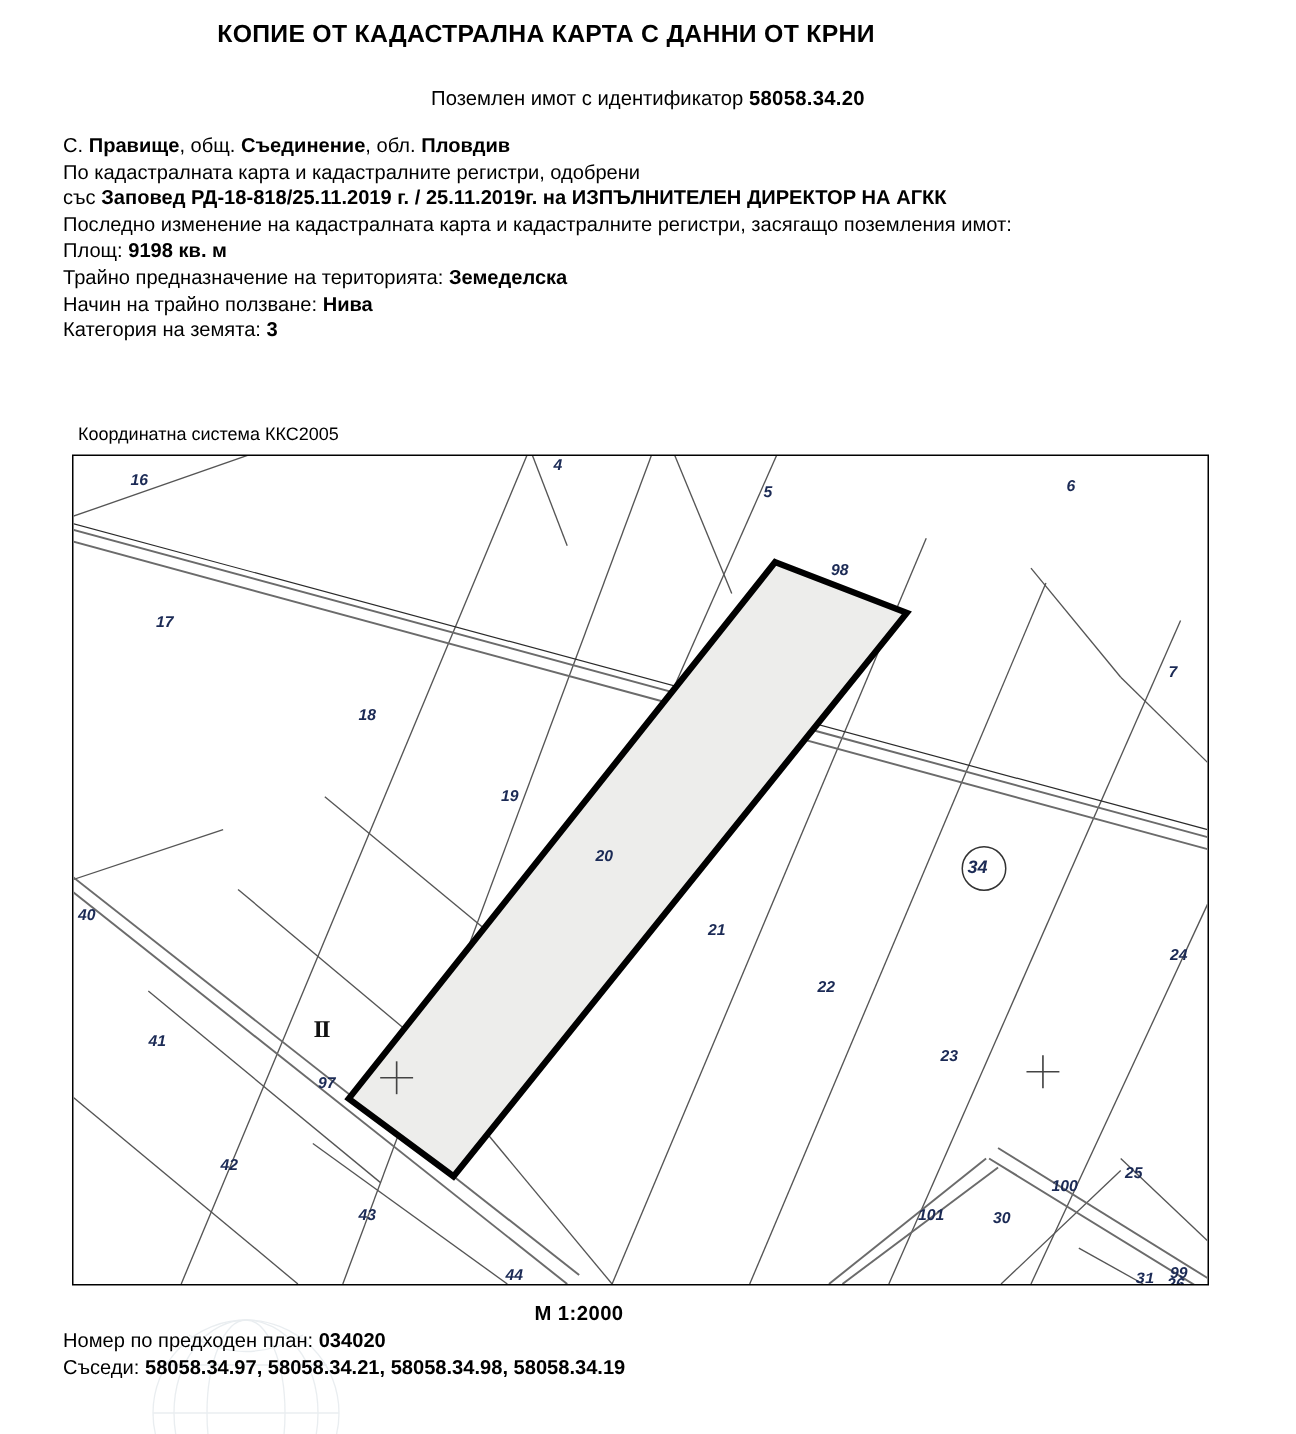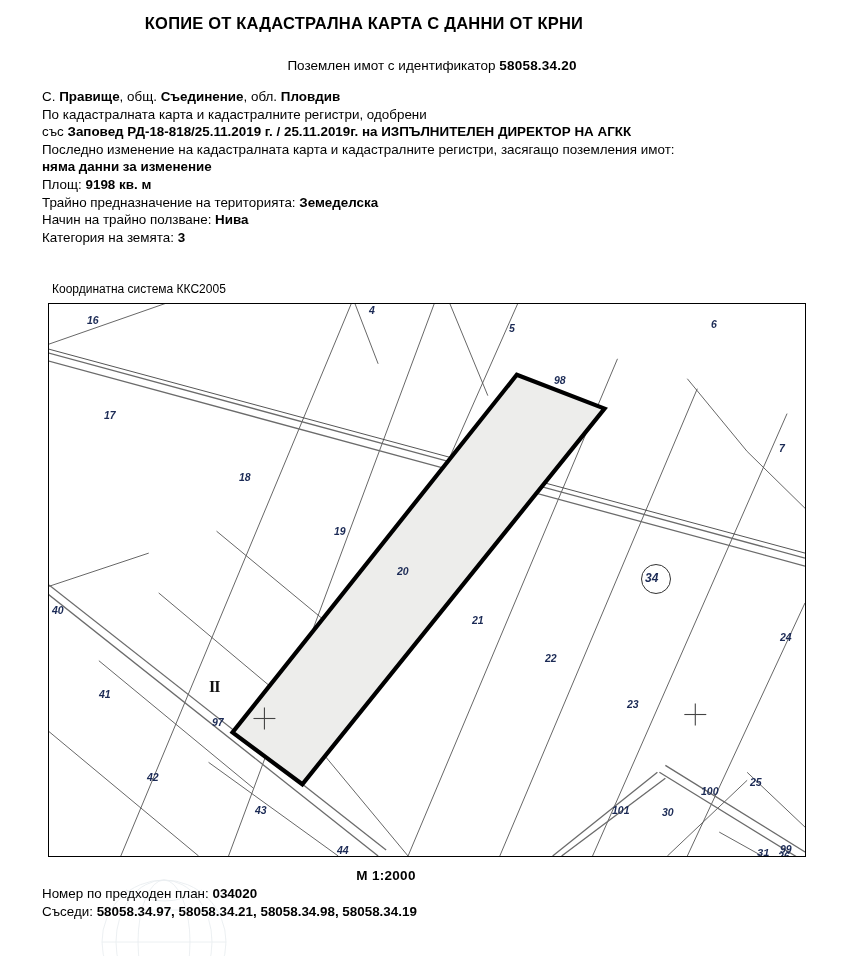--- a/index.html
+++ b/index.html
@@ -166,21 +166,20 @@
   </div>
 
   <div class="info-row">По кадастралната карта и кадастралните регистри, одобрени</div>
 
   <div class="info-row">
     <span>със</span>
     <b>Заповед РД-18-818/25.11.2019 г. / 25.11.2019г. на ИЗПЪЛНИТЕЛЕН ДИРЕКТОР НА АГКК</b>
   </div>
 
   <div class="info-row">Последно изменение на кадастралната карта и кадастралните регистри, засягащо поземления имот:</div>
-  <div class="info-row"><b>няма данни за изменение</b></div>
 
 
   <div class="info-row">
     <span>Площ:</span>
     <b>9198 кв. м</b>
   </div>
 
   <div class="info-row">
     <span>Трайно предназначение на територията:</span>
     <b>Земеделска</b>
@@ -282,21 +281,21 @@
       <div class="plot-label" style="left: 348px; top: 261px; color: rgb(27, 42, 85);">20</div>
       <div class="plot-label" style="left: 423px; top: 310px; color: rgb(27, 42, 85);">21</div>
       <div class="plot-label" style="left: 496px; top: 348px; color: rgb(27, 42, 85);">22</div>
       <div class="plot-label circled" style="left: 596px; top: 267px; color: rgb(27, 42, 85);">34</div>
       <div class="plot-label" style="left: 3px; top: 300px; color: rgb(27, 42, 85);">40</div>
       <div class="plot-label" style="left: 50px; top: 384px; color: rgb(27, 42, 85);">41</div>
       <div class="plot-label" style="left: 163px; top: 412px; color: rgb(27, 42, 85);">97</div>
       <div class="plot-label" style="left: 578px; top: 394px; color: rgb(27, 42, 85);">23</div>
       <div class="plot-label" style="left: 731px; top: 327px; color: rgb(27, 42, 85);">24</div>
       <div class="plot-label" style="left: 98px; top: 467px; color: rgb(27, 42, 85);">42</div>
-      <div class="plot-label" style="left: 206px; top: 500px; color: rgb(27, 42, 85);">43</div>
+      <div class="plot-label" style="left: 190px; top: 500px; color: rgb(27, 42, 85);">43</div>
       <div class="plot-label" style="left: 288px; top: 540px; color: rgb(27, 42, 85);">44</div>
       <div class="plot-label" style="left: 563px; top: 500px; color: rgb(27, 42, 85); font-style: italic;">101</div>
       <div class="plot-label" style="left: 613px; top: 502px; color: rgb(27, 42, 85);">30</div>
       <div class="plot-label" style="left: 652px; top: 481px; color: rgb(27, 42, 85);">100</div>
       <div class="plot-label" style="left: 701px; top: 472px; color: rgb(27, 42, 85);">25</div>
       <div class="plot-label" style="left: 729px; top: 546px; color: rgb(27, 42, 85);">26</div>
       <div class="plot-label" style="left: 708px; top: 543px; color: rgb(27, 42, 85); font-family: Liberation Mono, monospace;">31</div>
       <div class="plot-label" style="left: 731px; top: 539px; color: rgb(27, 42, 85);">99</div>
     </div>
 

